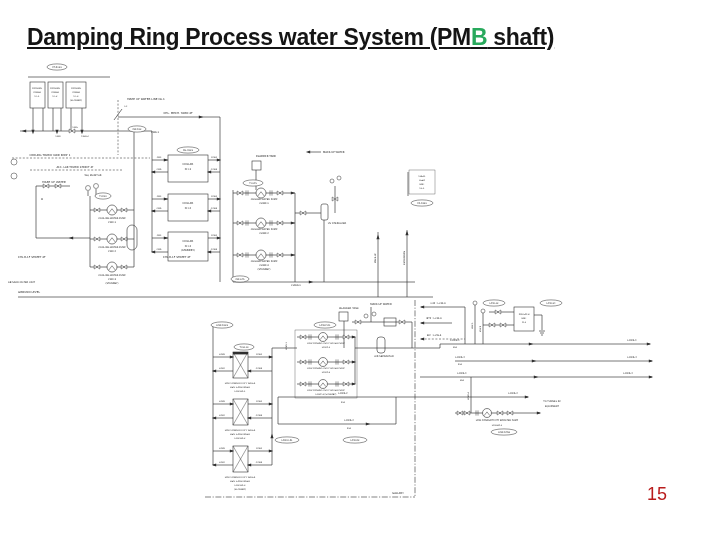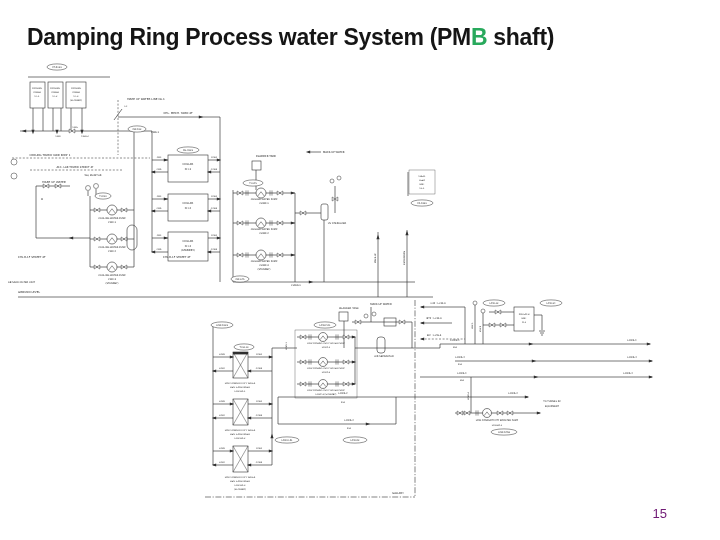--- a/index.html
+++ b/index.html
@@ -6,30 +6,30 @@
   body{
     width:720px;height:540px;background:#ffffff;position:relative;overflow:hidden;
     font-family:"Liberation Sans", sans-serif;
   }
   .slide-title{
     position:absolute;left:27px;top:24px;margin:0;
     font-size:23px;font-weight:bold;color:#151515;letter-spacing:-0.3px;white-space:nowrap;
   }
   .slide-title .hl{font-weight:bold;}
   .page-number{
-    position:absolute;right:53px;bottom:19px;
-    font-size:13px;color:#701a75;
+    position:absolute;right:53px;bottom:35px;
+    font-size:18px;color:#b91c1c;
   }
   svg.diagram{position:absolute;left:0;top:0;width:720px;height:540px;}
   text{font-family:"DejaVu Sans", sans-serif;}
 </style>
 </head>
 <body>
 
-<h1 class="slide-title" style="color: rgb(21, 21, 21);"><span>Damping Ring Process water System (PM</span><span class="hl" style="color: rgb(40, 169, 92);">B</span><span> shaft)</span></h1>
+<h1 class="slide-title" style="color: rgb(21, 21, 21); text-decoration: underline;"><span>Damping Ring Process water System (PM</span><span class="hl" style="color: rgb(40, 169, 92);">B</span><span> shaft)</span></h1>
 
 <svg class="diagram" viewBox="0 0 720 540" xmlns="http://www.w3.org/2000/svg">
     <line x1="28" y1="77" x2="110" y2="77" stroke="#2f2f2f" stroke-width="0.65"></line>
     <line x1="33" y1="108" x2="33" y2="131" stroke="#2f2f2f" stroke-width="0.65"></line>
     <line x1="43" y1="108" x2="43" y2="131" stroke="#2f2f2f" stroke-width="0.65"></line>
     <line x1="53" y1="108" x2="53" y2="131" stroke="#2f2f2f" stroke-width="0.65"></line>
     <line x1="61" y1="108" x2="61" y2="131" stroke="#2f2f2f" stroke-width="0.65"></line>
     <line x1="71" y1="108" x2="71" y2="131" stroke="#2f2f2f" stroke-width="0.65"></line>
     <line x1="82" y1="108" x2="82" y2="131" stroke="#2f2f2f" stroke-width="0.65"></line>
     <line x1="20" y1="131" x2="152" y2="131" stroke="#2f2f2f" stroke-width="0.65"></line>

